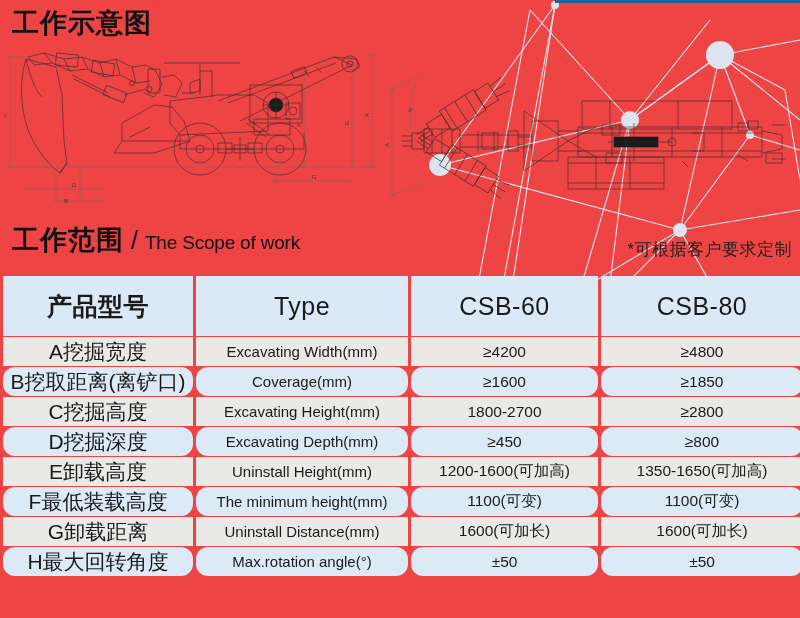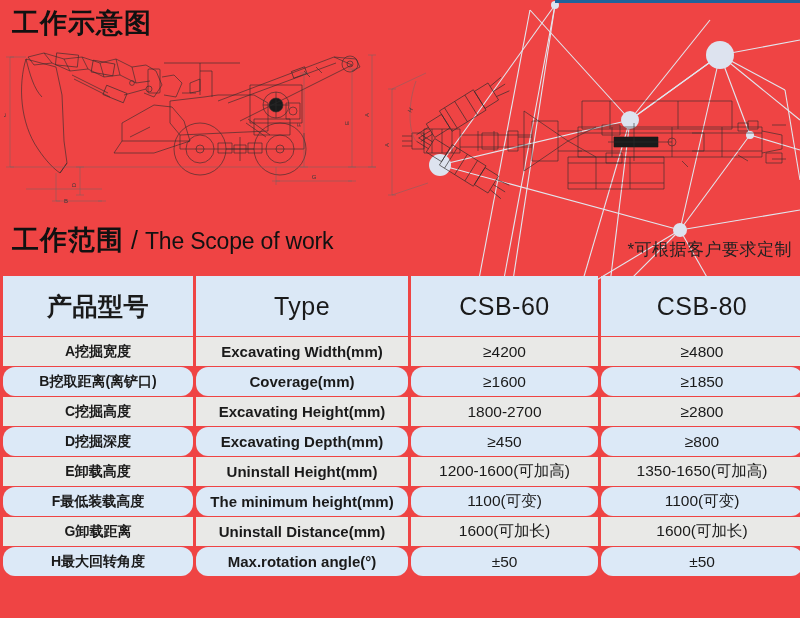--- a/index.html
+++ b/index.html
@@ -28,21 +28,21 @@
     position:absolute;left:12px;top:6px;z-index:4;
     font-size:27px;font-weight:bold;letter-spacing:1px;
     color:#111;line-height:34px;
   }
   .scope-wrap{
     position:absolute;left:12px;top:222px;z-index:4;
     display:flex;align-items:baseline;
   }
   .scope-cn{font-size:27px;font-weight:bold;color:#111;letter-spacing:1px;}
   .scope-slash{font-size:25px;font-weight:400;color:#111;margin:0 7px;}
-  .scope-en{font-size:23px;font-weight:400;color:#111;letter-spacing:-0.2px;}
+  .scope-en{font-size:19px;font-weight:400;color:#111;letter-spacing:-0.2px;}
   .note{
     position:absolute;right:8px;top:238px;z-index:4;
     font-size:17px;color:#222;letter-spacing:0.5px;
   }
 
   
   .drawing{position:absolute;z-index:2;}
   #drawing-side{left:4px;top:45px;width:376px;height:160px;}
   #drawing-top{left:382px;top:45px;width:418px;height:160px;}
 
@@ -62,22 +62,22 @@
     font-weight:400;color:#1a1a1a;
   }
   #spec-table thead th{
     height:60px;background:#dbe8f6;
     font-size:25px;font-weight:bold;letter-spacing:0.5px;
   }
   #spec-table thead th.en-head{font-weight:400;font-size:25px;}
   #spec-table tbody tr.row-gray td{background:#e9e9e7;}
   #spec-table tbody tr.row-blue td{background:#dce9f7;border-radius:12px;}
   #spec-table tbody td{height:29px;font-size:15px;}
-  #spec-table tbody td.cn{font-weight:bold;font-size:14px;}
-  #spec-table tbody td.en{font-weight:700;font-size:15px;}
+  #spec-table tbody td.cn{font-weight:normal;font-size:21px;}
+  #spec-table tbody td.en{font-weight:400;font-size:15px;}
   #spec-table tbody td.val{font-weight:400;font-size:15.5px;}
 </style>
 </head>
 <body>
 
 <div id="page">
 
   <svg id="bg-network" viewBox="0 0 420 300" preserveAspectRatio="none" aria-hidden="true">
     <g stroke="#e2e6ee" stroke-width="1.1" fill="none">
       <path d="M95 300 L150 10"></path>

